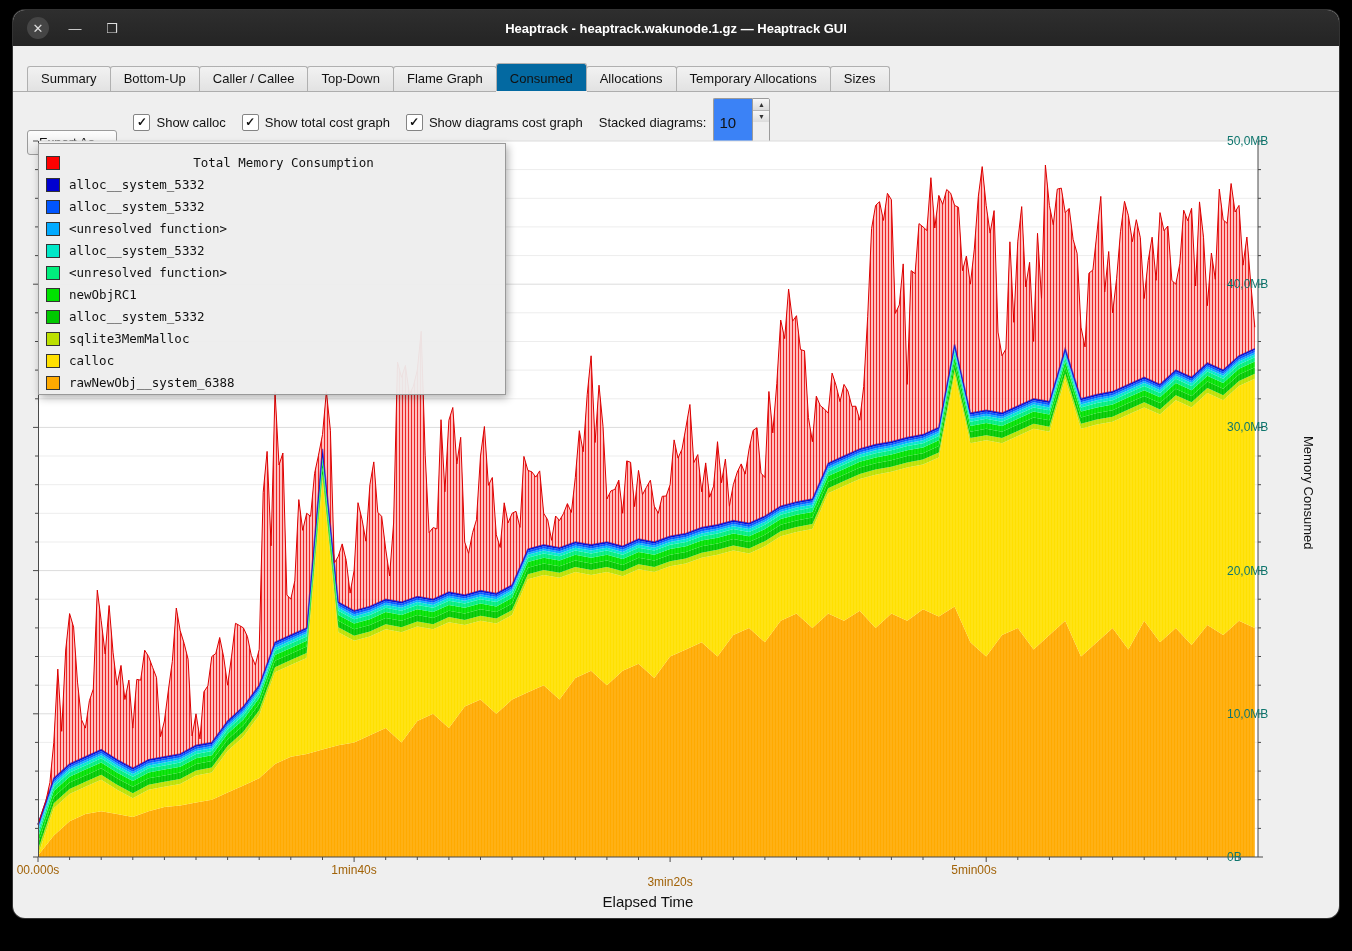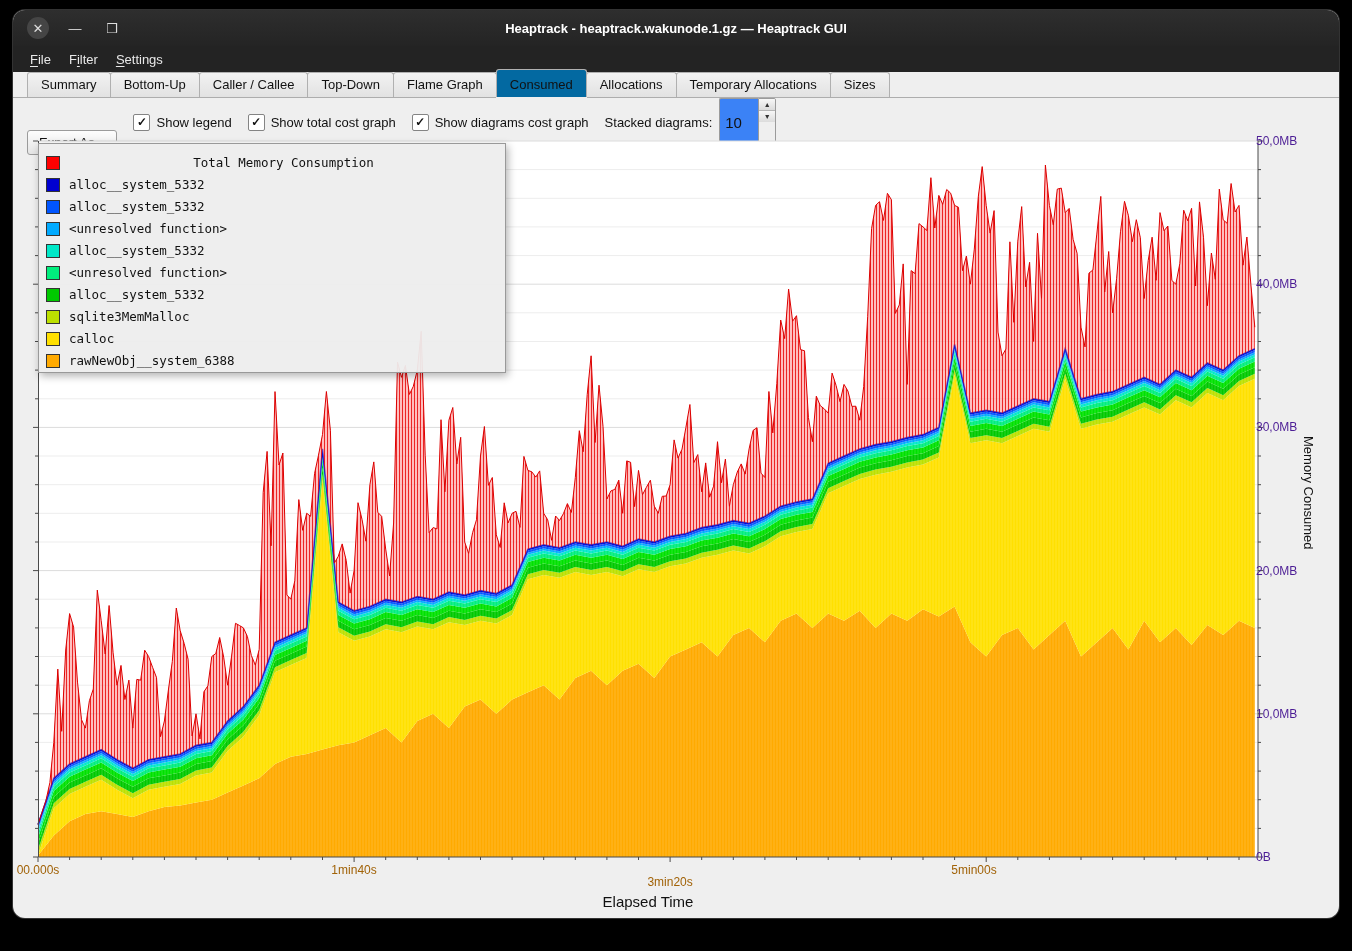--- a/index.html
+++ b/index.html
@@ -11,21 +11,21 @@
   .win-controls{position:absolute;left:14px;display:flex;gap:15px;align-items:center;height:36px;}
   .wc{width:22px;height:22px;border-radius:50%;display:flex;align-items:center;justify-content:center;
       color:#ddd;font-size:13px;line-height:1;}
   .wc-close{background:#454545;}
   .title{flex:1;text-align:center;color:#fff;font-weight:bold;font-size:13px;}
   
   .menubar{height:26px;background:#232323;display:flex;align-items:center;padding-left:8px;}
   .menu-item{color:#e8e8e8;font-size:13px;padding:3px 9px;}
   .menu-item u{text-decoration:underline;text-underline-offset:2px;}
   
-  .tabbar{position:absolute;left:0;top:60px;width:100%;height:28px;display:flex;align-items:flex-end;
+  .tabbar{position:absolute;left:0;top:54px;width:100%;height:28px;display:flex;align-items:flex-end;
           padding-left:14px;box-sizing:border-box;border-bottom:1px solid #adadad;}
   .tab{font-size:13px;color:#111;padding:4px 13px 5px;background:linear-gradient(#f2f2f2,#e2e2e2);
        border:1px solid #b0b0b0;border-bottom:none;border-radius:3px 3px 0 0;margin-right:-1px;white-space:nowrap;}
   .tab.active{background:#0369a1;padding-top:7px;position:relative;z-index:2;box-shadow:0 1px 0 0 #efefef;}
   
   .toolbar{position:absolute;left:14px;top:96px;height:32px;display:flex;align-items:center;gap:16px;}
   .btn{font-size:13px;color:#111;background:linear-gradient(#fdfdfd,#e4e4e4);border:1px solid #9b9b9b;
        border-radius:3px;padding:4px 11px;margin-top:40px;}
   .cb{display:flex;align-items:center;gap:6px;font-size:13px;color:#111;}
   .cb-box{width:15px;height:15px;background:#fff;border:1px solid #848484;border-radius:2px;
@@ -40,64 +40,59 @@
   .spin-arrows div+div{border-top:1px solid #b5b5b5;}
   
   .chart{position:absolute;left:0;top:131px;width:1326px;height:777px;}
   #plot-svg{position:absolute;left:25px;top:0;width:1220px;height:716px;overflow:visible;background:#fff;}
   .legend{position:absolute;left:25px;top:2px;width:468px;background:rgba(237,237,237,0.95);border:1px solid #999;
           box-shadow:2px 3px 8px rgba(0,0,0,0.3);font-family:"DejaVu Sans Mono",monospace;font-size:12.5px;
           color:#111;padding:4px 7px;box-sizing:border-box;z-index:5;}
   .legend-row{display:flex;align-items:flex-end;gap:9px;height:22px;}
   .legend-swatch{width:14px;height:14px;border:1px solid #333;flex:none;box-sizing:border-box;}
   .legend-title{flex:1;text-align:center;}
-  .ytick{position:absolute;left:1243px;font-size:12px;color:#4c1d95;white-space:nowrap;}
+  .ytick{position:absolute;left:1214px;font-size:12px;color:#0f766e;white-space:nowrap;}
   .xtick{position:absolute;top:722px;transform:translateX(-50%);font-size:12px;color:#a16207;white-space:nowrap;}
   .xlabel{position:absolute;left:25px;width:1220px;top:752px;text-align:center;font-size:15px;color:#111;}
   .ylabel{position:absolute;left:1303px;top:295px;font-size:13px;color:#111;transform:rotate(90deg);
           transform-origin:left top;white-space:nowrap;}
 </style>
 </head>
 <body>
 
 <div class="window">
 
   <div class="titlebar">
     <div class="win-controls">
       <div class="wc wc-close">✕</div>
       <div class="wc">—</div>
       <div class="wc">❒</div>
     </div>
     <div class="title">Heaptrack - heaptrack.wakunode.1.gz — Heaptrack GUI</div>
   </div>
 
-  <div class="menubar" id="menubar">
-      <div class="menu-item"><u>F</u>ile</div>
-      <div class="menu-item">F<u>i</u>lter</div>
-      <div class="menu-item"><u>S</u>ettings</div>
-    </div>
 
   <div class="tabbar" id="tabbar">
       <div class="tab">Summary</div>
       <div class="tab">Bottom-Up</div>
       <div class="tab">Caller / Callee</div>
       <div class="tab">Top-Down</div>
       <div class="tab">Flame Graph</div>
       <div class="tab active">Consumed</div>
       <div class="tab">Allocations</div>
       <div class="tab">Temporary Allocations</div>
       <div class="tab">Sizes</div>
     </div>
 
   <div class="toolbar">
     <div class="btn">Export As...</div>
     <div id="checkboxes" style="display:flex;gap:16px;align-items:center;">
         <div class="cb">
           <span class="cb-box">✓</span>
-          <span>Show legend</span>
+          <span>Show calloc</span>
         </div>
         <div class="cb">
           <span class="cb-box">✓</span>
           <span>Show total cost graph</span>
         </div>
         <div class="cb">
           <span class="cb-box">✓</span>
           <span>Show diagrams cost graph</span>
         </div>
       </div>
@@ -277,20 +272,24 @@
           </div>
           <div class="legend-row">
             <span class="legend-swatch" style="background: rgb(0, 232, 200);"></span>
             <span>alloc__system_5332</span>
           </div>
           <div class="legend-row">
             <span class="legend-swatch" style="background: rgb(0, 238, 125);"></span>
             <span>&lt;unresolved function&gt;</span>
           </div>
           <div class="legend-row">
+            <span class="legend-swatch" style="background: rgb(0, 225, 0);"></span>
+            <span>newObjRC1</span>
+          </div>
+          <div class="legend-row">
             <span class="legend-swatch" style="background: rgb(0, 200, 0);"></span>
             <span>alloc__system_5332</span>
           </div>
           <div class="legend-row">
             <span class="legend-swatch" style="background: rgb(188, 224, 0);"></span>
             <span>sqlite3MemMalloc</span>
           </div>
           <div class="legend-row">
             <span class="legend-swatch" style="background: rgb(255, 224, 0);"></span>
             <span>calloc</span>

